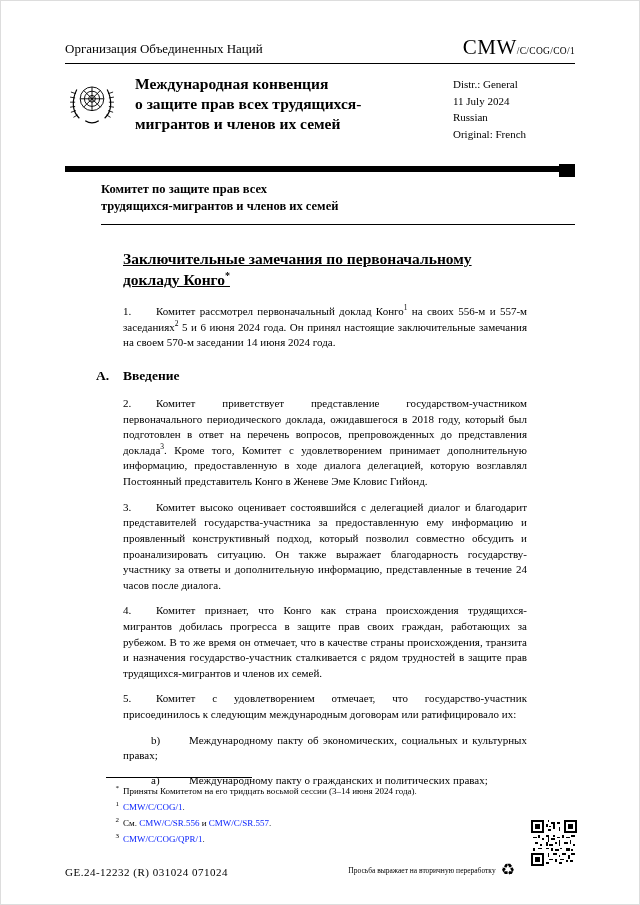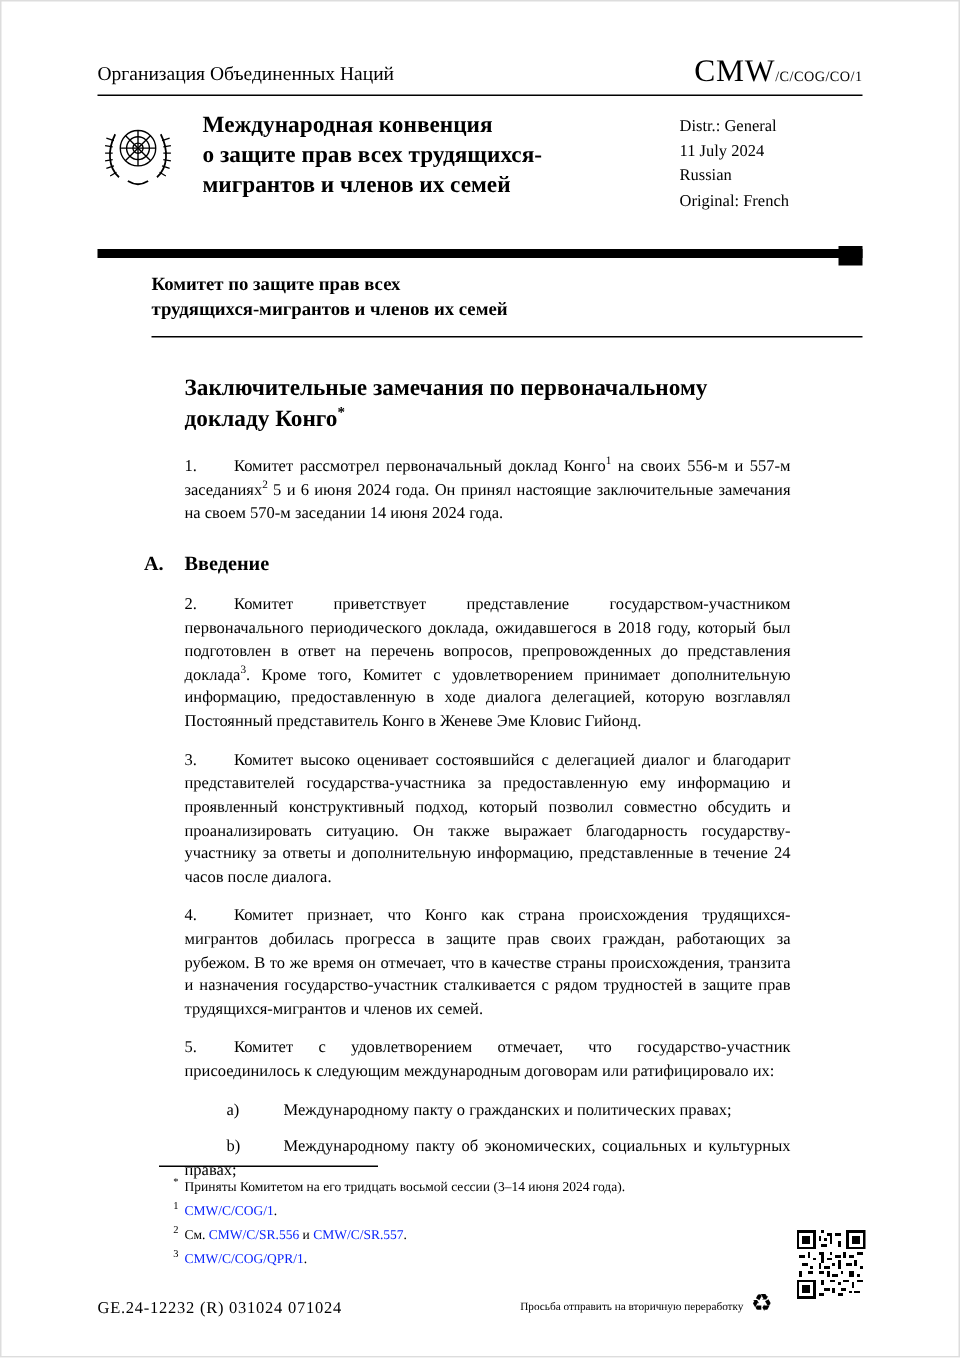--- a/index.html
+++ b/index.html
@@ -28,21 +28,21 @@
   .masthead-bar { margin-top:24px; height:6px; background:#000; position:relative; }
   .masthead-bar .end-tab { position:absolute; right:0; top:-2px; width:16px; height:13px; background:#000; }
   .committee {
     margin-top:9px; font-weight:bold; font-size:12.5px; line-height:1.35;
     white-space:pre-line; padding-bottom:9px; border-bottom:1px solid #000;margin-left:36px;
   }
   
   .doc-body { margin-top:24px; width:462px; }
   .doc-title {
     margin:0 0 14px 58px; font-weight:bold; font-size:15.5px;
-    line-height:1.3; width:382px;
+    line-height:1.3; width:382px;text-decoration:underline;
   }
   .doc-title sup { font-size:10px; }
   .para {
     margin:0 0 10px 58px; font-size:11px; line-height:1.42;
     text-align:justify;
   }
   .para sup { font-size:7.5px; line-height:0; }
   .pnum { display:inline-block; width:33px; }
   .section-head { margin:17px 0 12px 31px; font-weight:bold; font-size:13.5px; }
   .section-head .letter { display:inline-block; width:27px; }
@@ -121,38 +121,38 @@
 
     <p class="para"><span class="pnum">2.</span><span>Комитет приветствует представление государством-участником первоначального периодического доклада, ожидавшегося в 2018 году, который был подготовлен в ответ на перечень вопросов, препровожденных до представления доклада</span><sup>3</sup><span>. Кроме того, Комитет с удовлетворением принимает дополнительную информацию, предоставленную в ходе диалога делегацией, которую возглавлял Постоянный представитель Конго в Женеве Эме Кловис Гийонд.</span></p>
 
     <p class="para"><span class="pnum">3.</span><span>Комитет высоко оценивает состоявшийся с делегацией диалог и благодарит представителей государства-участника за предоставленную ему информацию и проявленный конструктивный подход, который позволил совместно обсудить и проанализировать ситуацию. Он также выражает благодарность государству-участнику за ответы и дополнительную информацию, представленные в течение 24 часов после диалога.</span></p>
 
     <p class="para"><span class="pnum">4.</span><span>Комитет признает, что Конго как страна происхождения трудящихся-мигрантов добилась прогресса в защите прав своих граждан, работающих за рубежом. В то же время он отмечает, что в качестве страны происхождения, транзита и назначения государство-участник сталкивается с рядом трудностей в защите прав трудящихся-мигрантов и членов их семей.</span></p>
 
 
     <p class="para"><span class="pnum">5.</span><span>Комитет с удовлетворением отмечает, что государство-участник присоединилось к следующим международным договорам или ратифицировало их:</span></p>
 
+    <p class="para item"><span class="item-label">b)</span><span>Международному пакту об экономических, социальных и культурных правах;</span></p>
+
     <p class="para item"><span class="item-label">a)</span><span>Международному пакту о гражданских и политических правах;</span></p>
-
-    <p class="para item"><span class="item-label">b)</span><span>Международному пакту об экономических, социальных и культурных правах;</span></p>
 
   </div>
 
   <div class="footnotes">
     <div class="fn-sep"></div>
     <div class="fn"><sup>*</sup><span>Приняты Комитетом на его тридцать восьмой сессии (3–14 июня 2024 года).</span></div>
     <div class="fn"><sup>1</sup><span class="link">CMW/C/COG/1</span><span>.</span></div>
     <div class="fn"><sup>2</sup><span>См. </span><span class="link">CMW/C/SR.556</span><span> и </span><span class="link">CMW/C/SR.557</span><span>.</span></div>
     <div class="fn"><sup>3</sup><span class="link">CMW/C/COG/QPR/1</span><span>.</span></div>
   </div>
 
   <div class="footer-ref">GE.24-12232  (R)  031024  071024</div>
 
   <div class="recycle">
-    <span class="recycle-text">Просьба отправить на вторичную переработку</span>
+    <span class="recycle-text">Просьба выражает на вторичную переработку</span>
     <span class="recycle-icon">♻</span>
   </div>
 
   <div class="qr">
     <svg viewBox="0 0 25 25" width="46" height="46" shape-rendering="crispEdges" aria-hidden="true">
       <rect x="0" y="0" width="25" height="25" fill="#fff"></rect>
       <g fill="#000">
         <rect x="0" y="0" width="7" height="7"></rect>
           <rect x="1" y="1" width="5" height="5" fill="#fff"></rect>
           <rect x="2" y="2" width="3" height="3"></rect>

